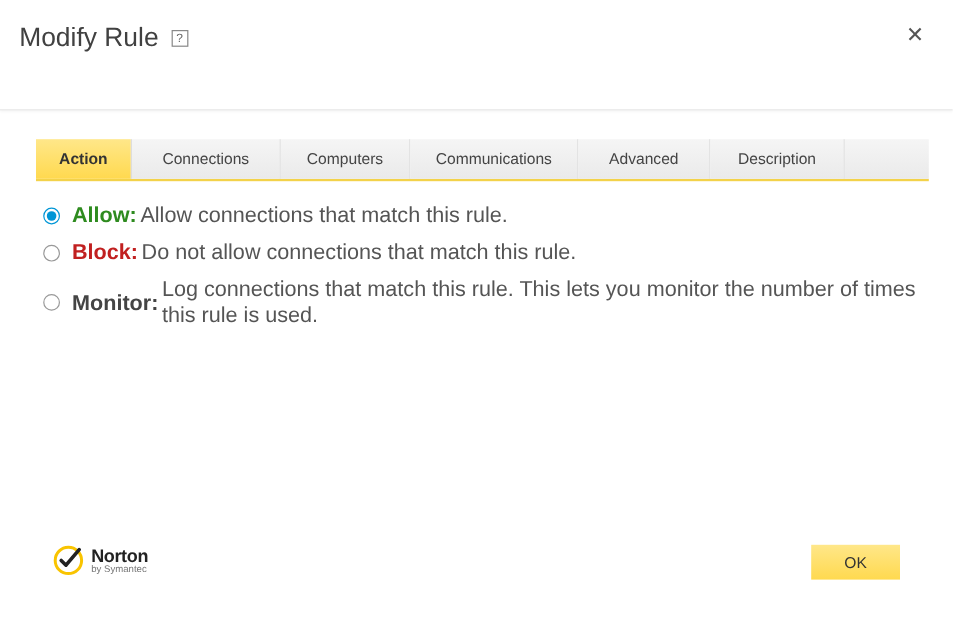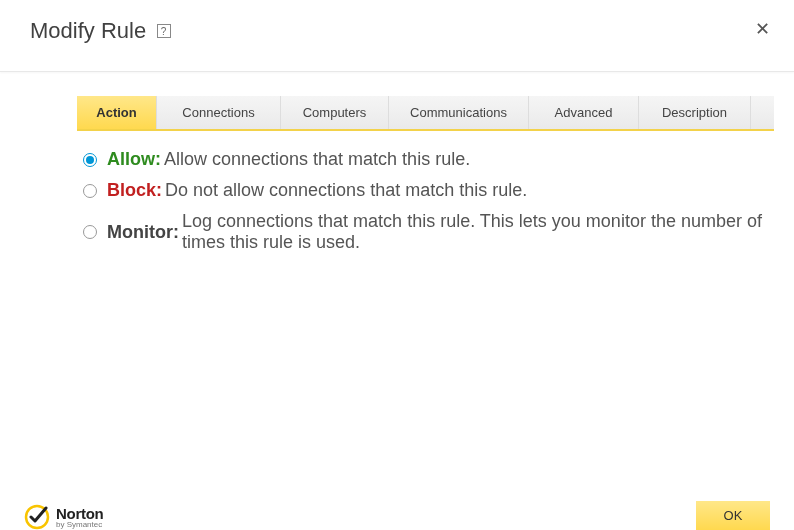--- a/index.html
+++ b/index.html
@@ -5,22 +5,22 @@
   * { box-sizing: border-box; margin: 0; padding: 0; }
   body {
     font-family: "Segoe UI", Arial, sans-serif;
     background: #ffffff;
     width: 794px;
     height: 530px;
     overflow: hidden;
     position: relative;
   }
   .header {
-    height: 72px;
-    padding: 18px 30px 0 30px;
+    height: 92px;
+    padding: 18px 30px 0 16px;
     position: relative;
     border-bottom: 1px solid #e8e8e8;
     box-shadow: 0 1px 2px rgba(0,0,0,0.04);
   }
   .title {
     font-size: 22px;
     font-weight: 300;
     color: #414141;
     display: inline-block;
   }
@@ -42,21 +42,20 @@
     top: 18px;
     right: 24px;
     font-size: 18px;
     color: #555;
     cursor: pointer;
     font-weight: 300;
     font-family: Arial, sans-serif;
   }
   .content {
     padding: 24px 20px 0 30px;
-    margin-left: 47px;
   }
   .tabs {
     display: flex;
     width: 100%;
     border-bottom: 2px solid #f3d24a;
   }
   .tab {
     flex: 0 0 auto;
     padding: 9px 0;
     text-align: center;
@@ -116,25 +115,25 @@
     background: #0096d6;
   }
   .opt-label { font-weight: 700; }
   .opt-label.allow { color: #2e8b1f; }
   .opt-label.block { color: #c12020; }
   .opt-label.monitor { color: #444; }
   .opt-desc { color: #555; margin-left: 3px; }
 
   .footer {
     position: absolute;
-    left: 0; right: 0; bottom: 0;
+    left: 0; right: 0; bottom: 16px;
     height: 60px;
-    padding: 0 24px;
-    display: flex;
-    align-items: flex-end;
+    padding: 0 44px;
+    display: flex;
+    align-items: flex-start;
     justify-content: space-between;
   }
   .brand {
     display: flex;
     align-items: center;
     gap: 6px;
   }
   .brand-mark {
     width: 26px;
     height: 26px;

